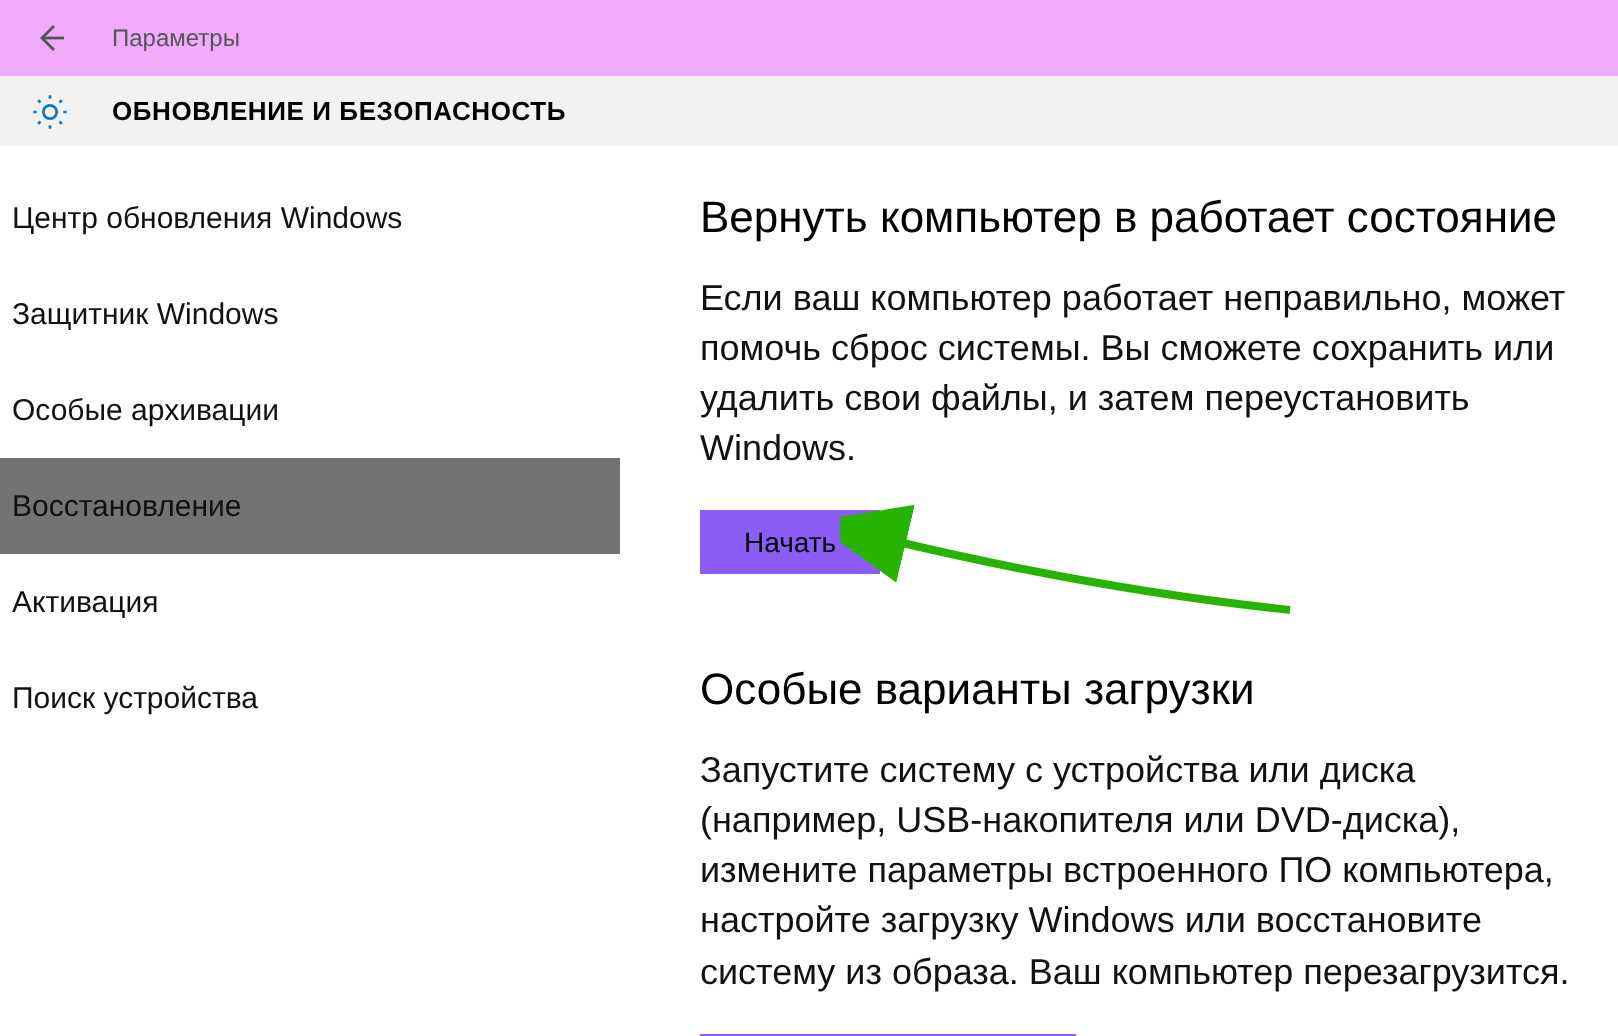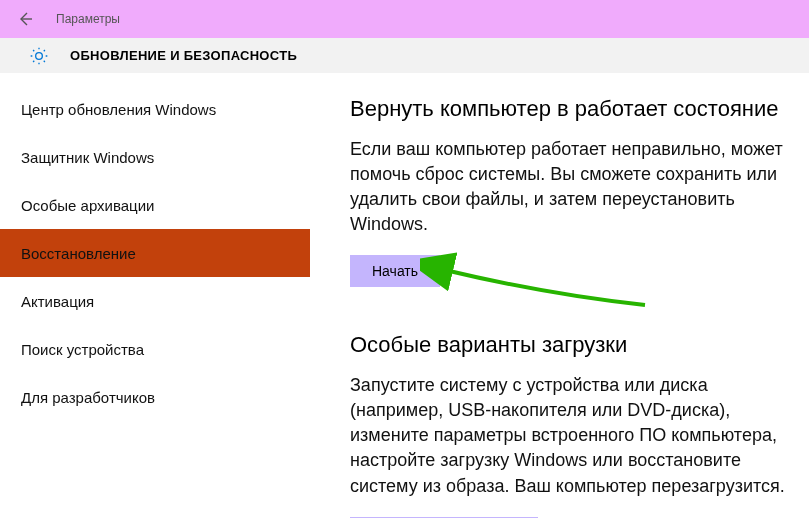--- a/index.html
+++ b/index.html
@@ -17,21 +17,21 @@
     width: 22px; height: 22px;
     display: inline-flex; align-items: center; justify-content: center;
     margin-right: 20px;
     color: #555;
   }
   .settings-header {
     height: 35px;
     background: #f2f2f2;
     display: flex;
     align-items: center;
-    padding-left: 28px;
+    padding-left: 14px;
   }
   .gear-icon {
     width: 22px; height: 22px;
     color: #0078d7;
     display: inline-flex; align-items: center; justify-content: center;
     margin-right: 20px;
   }
   .settings-title {
     font-size: 13px;
     font-weight: 600;
@@ -43,27 +43,27 @@
   }
   .sidebar {
     width: 310px;
     flex: 0 0 310px;
     padding-top: 12px;
   }
   .sidebar-item {
     height: 48px;
     display: flex;
     align-items: center;
-    padding-left: 21px;
+    padding-left: 6px;
     font-size: 15px;
     cursor: pointer;
     color: #111;
   }
   .sidebar-item.selected {
-    background: #c2410c;
+    background: #737373;
   }
   .main {
     flex: 1;
     padding: 22px 24px 10px 40px;
     overflow: hidden;
     position: relative;
   }
   .section-title {
     font-size: 22px;
     font-weight: 400;
@@ -71,21 +71,21 @@
     line-height: 1.25;
   }
   .section-text {
     font-size: 18px;
     line-height: 1.4;
     margin-bottom: 18px;
     color: #111;
   }
   .btn {
     display: inline-block;
-    background: #c4b5fd;
+    background: #8b5cf6;
     border: none;
     padding: 8px 22px;
     font-size: 14px;
     font-family: inherit;
     cursor: pointer;
   }
   .section + .section { margin-top: 44px; }
   .arrow-overlay {
     position: absolute;
     left: 420px;
@@ -129,23 +129,20 @@
       </div>
     <div class="sidebar-item selected">
         <span>Восстановление</span>
       </div>
     <div class="sidebar-item">
         <span>Активация</span>
       </div>
     <div class="sidebar-item">
         <span>Поиск устройства</span>
       </div>
-    <div class="sidebar-item">
-        <span>Для разработчиков</span>
-      </div>
   </div>
 
   <div class="main">
     <div class="section">
       <h2 class="section-title">Вернуть компьютер в работает состояние</h2>
       <p class="section-text">Если ваш компьютер работает неправильно, может помочь сброс системы. Вы сможете сохранить или удалить свои файлы, и затем переустановить Windows.</p>
       <button class="btn">Начать</button>
     </div>
 
     <div class="section">

